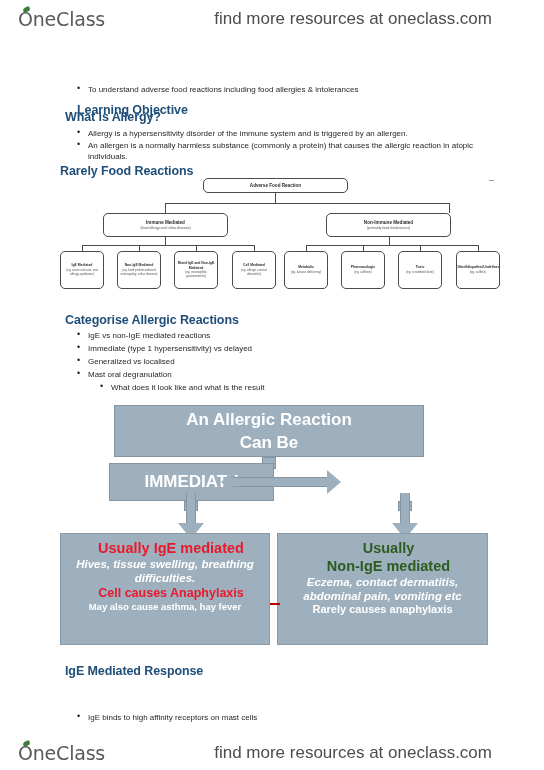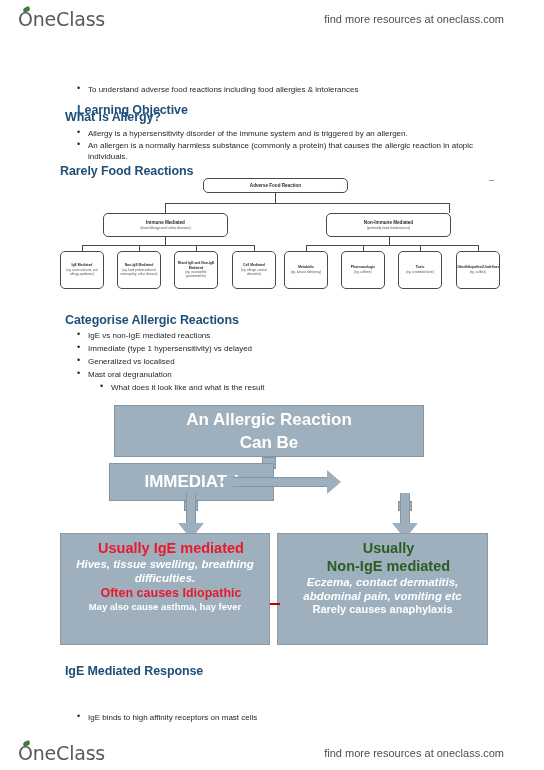--- a/index.html
+++ b/index.html
@@ -33,22 +33,22 @@
   }
   .logo .o-wrap { position:relative; display:inline-block; }
   .logo .leaf {
     position:absolute; top:-1px; left:5px;
     width:7px; height:5px;
     background:#3f7d3f;
     border-radius:60% 20% 55% 20%;
     transform:rotate(-18deg);
   }
   .tagline {
-    margin-left:auto; margin-right:40px;
-    font-size:11px; color:#4d4d4f;
+    margin-left:auto; margin-right:52px;
+    font-size:17px; color:#4d4d4f;
     font-family:"Liberation Sans", sans-serif;
     text-align:center;
   }
 
   
   .page { position:absolute; left:0; top:0; width:544px; height:770px; }
 
   h2.sect {
     position:absolute;
     font-size:12.5px;
@@ -275,21 +275,21 @@
     </div>
     <div class="darr" style="left:334px; top:88px;">
       <div class="shaft"></div>
         <div class="head"></div>
     </div>
 
     <div class="rbox left">
       <div class="hl red">Usually IgE mediated</div>
       <div class="wt">Hives, tissue swelling, breathing</div>
       <div class="wt">difficulties.</div>
-      <div class="hl red" style="font-size:12.5px; line-height:16px;">Often causes Idiopathic</div>
+      <div class="hl red" style="font-size:12.5px; line-height:16px;">Cell causes Anaphylaxis</div>
       <div class="sm">May also cause asthma, hay fever</div>
     </div>
 
     <div class="rbox right">
       <div class="hl grn">Usually</div>
       <div class="hl grn">Non-IgE mediated</div>
       <div class="wt">Eczema, contact dermatitis,</div>
       <div class="wt">abdominal pain, vomiting etc</div>
       <div class="sm grn" style="font-size:11px;">Rarely causes anaphylaxis</div>
     </div>

